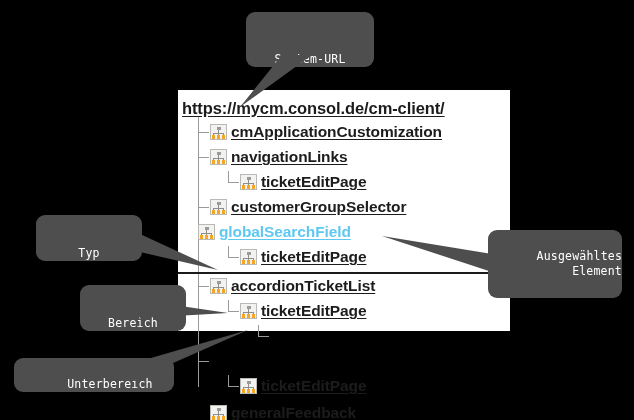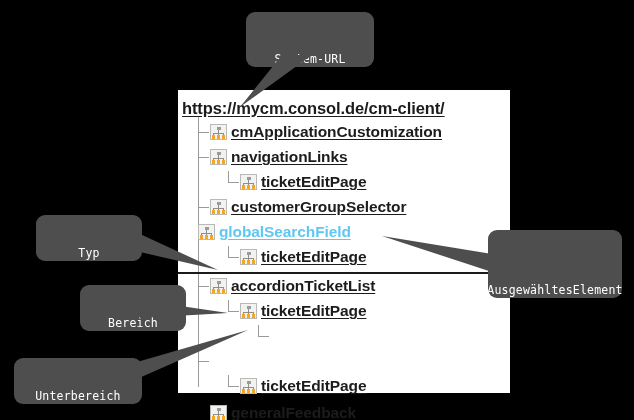--- a/index.html
+++ b/index.html
@@ -17,21 +17,21 @@
     background: #000000;
     overflow: hidden;
   }
 
   
   #tree-panel {
     position: absolute;
     left: 178px;
     top: 90px;
     width: 332px;
-    height: 303px;
+    height: 241px;
     background: #ffffff;
     z-index: 2;
   }
 
   .tree-sep {
     position: absolute;
     left: 0px;
     top: 182px;
     width: 332px;
     height: 2px;
@@ -410,22 +410,22 @@
   </div>
 
   <div class="callout" style="left:36px; top:215px; width:106px; height:46px;">
     <span>Typ</span>
   </div>
 
   <div class="callout" style="left:36px; top:285px; width:106px; height:46px;margin-left:44px;">
     <span>Bereich</span>
   </div>
 
-  <div class="callout" style="left:14px; top:358px; width:128px; height:46px;">
+  <div class="callout" style="left:14px; top:358px; width:128px; height:34px;padding-left:32px;">
     <span>Unterbereich</span>
   </div>
 
-  <div class="callout" style="left:488px; top:230px; width:134px; height:68px; flex-direction:row;">
+  <div class="callout" style="left:488px; top:230px; width:134px; height:68px; flex-direction:column;">
     <span>Ausgewähltes</span>
     <span>Element</span>
   </div>
 
 </div>
 
 </body></html>

